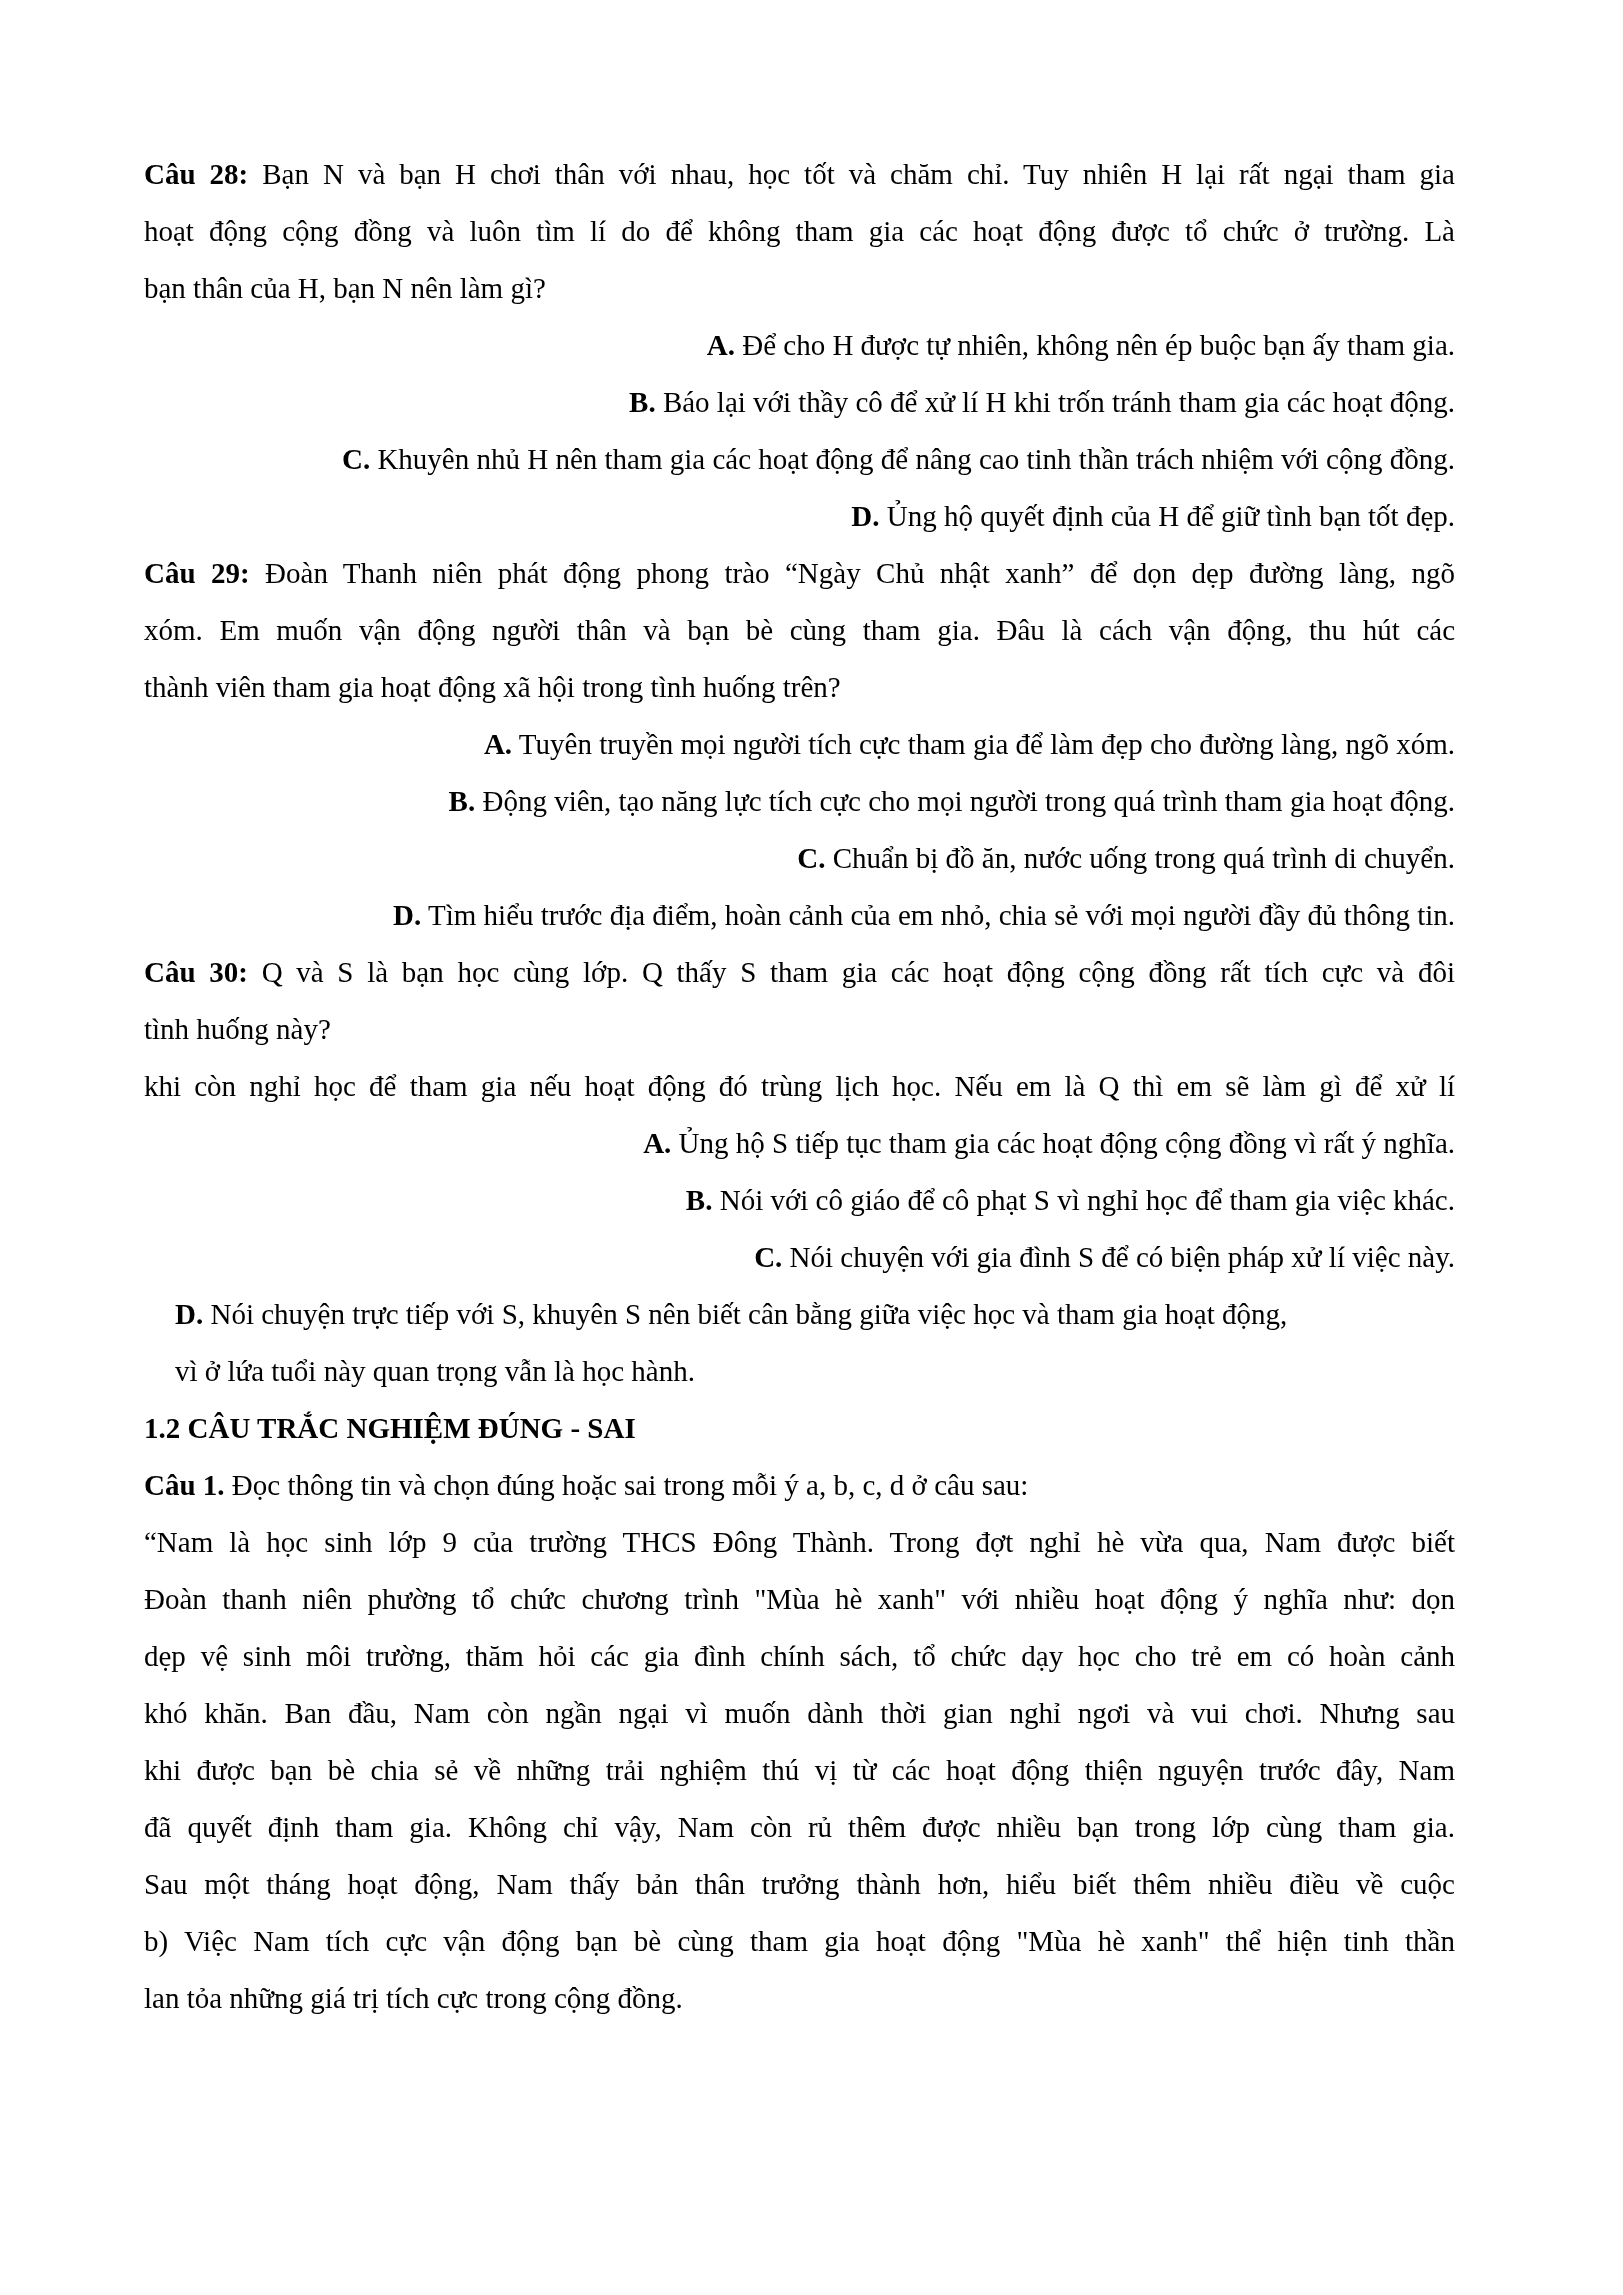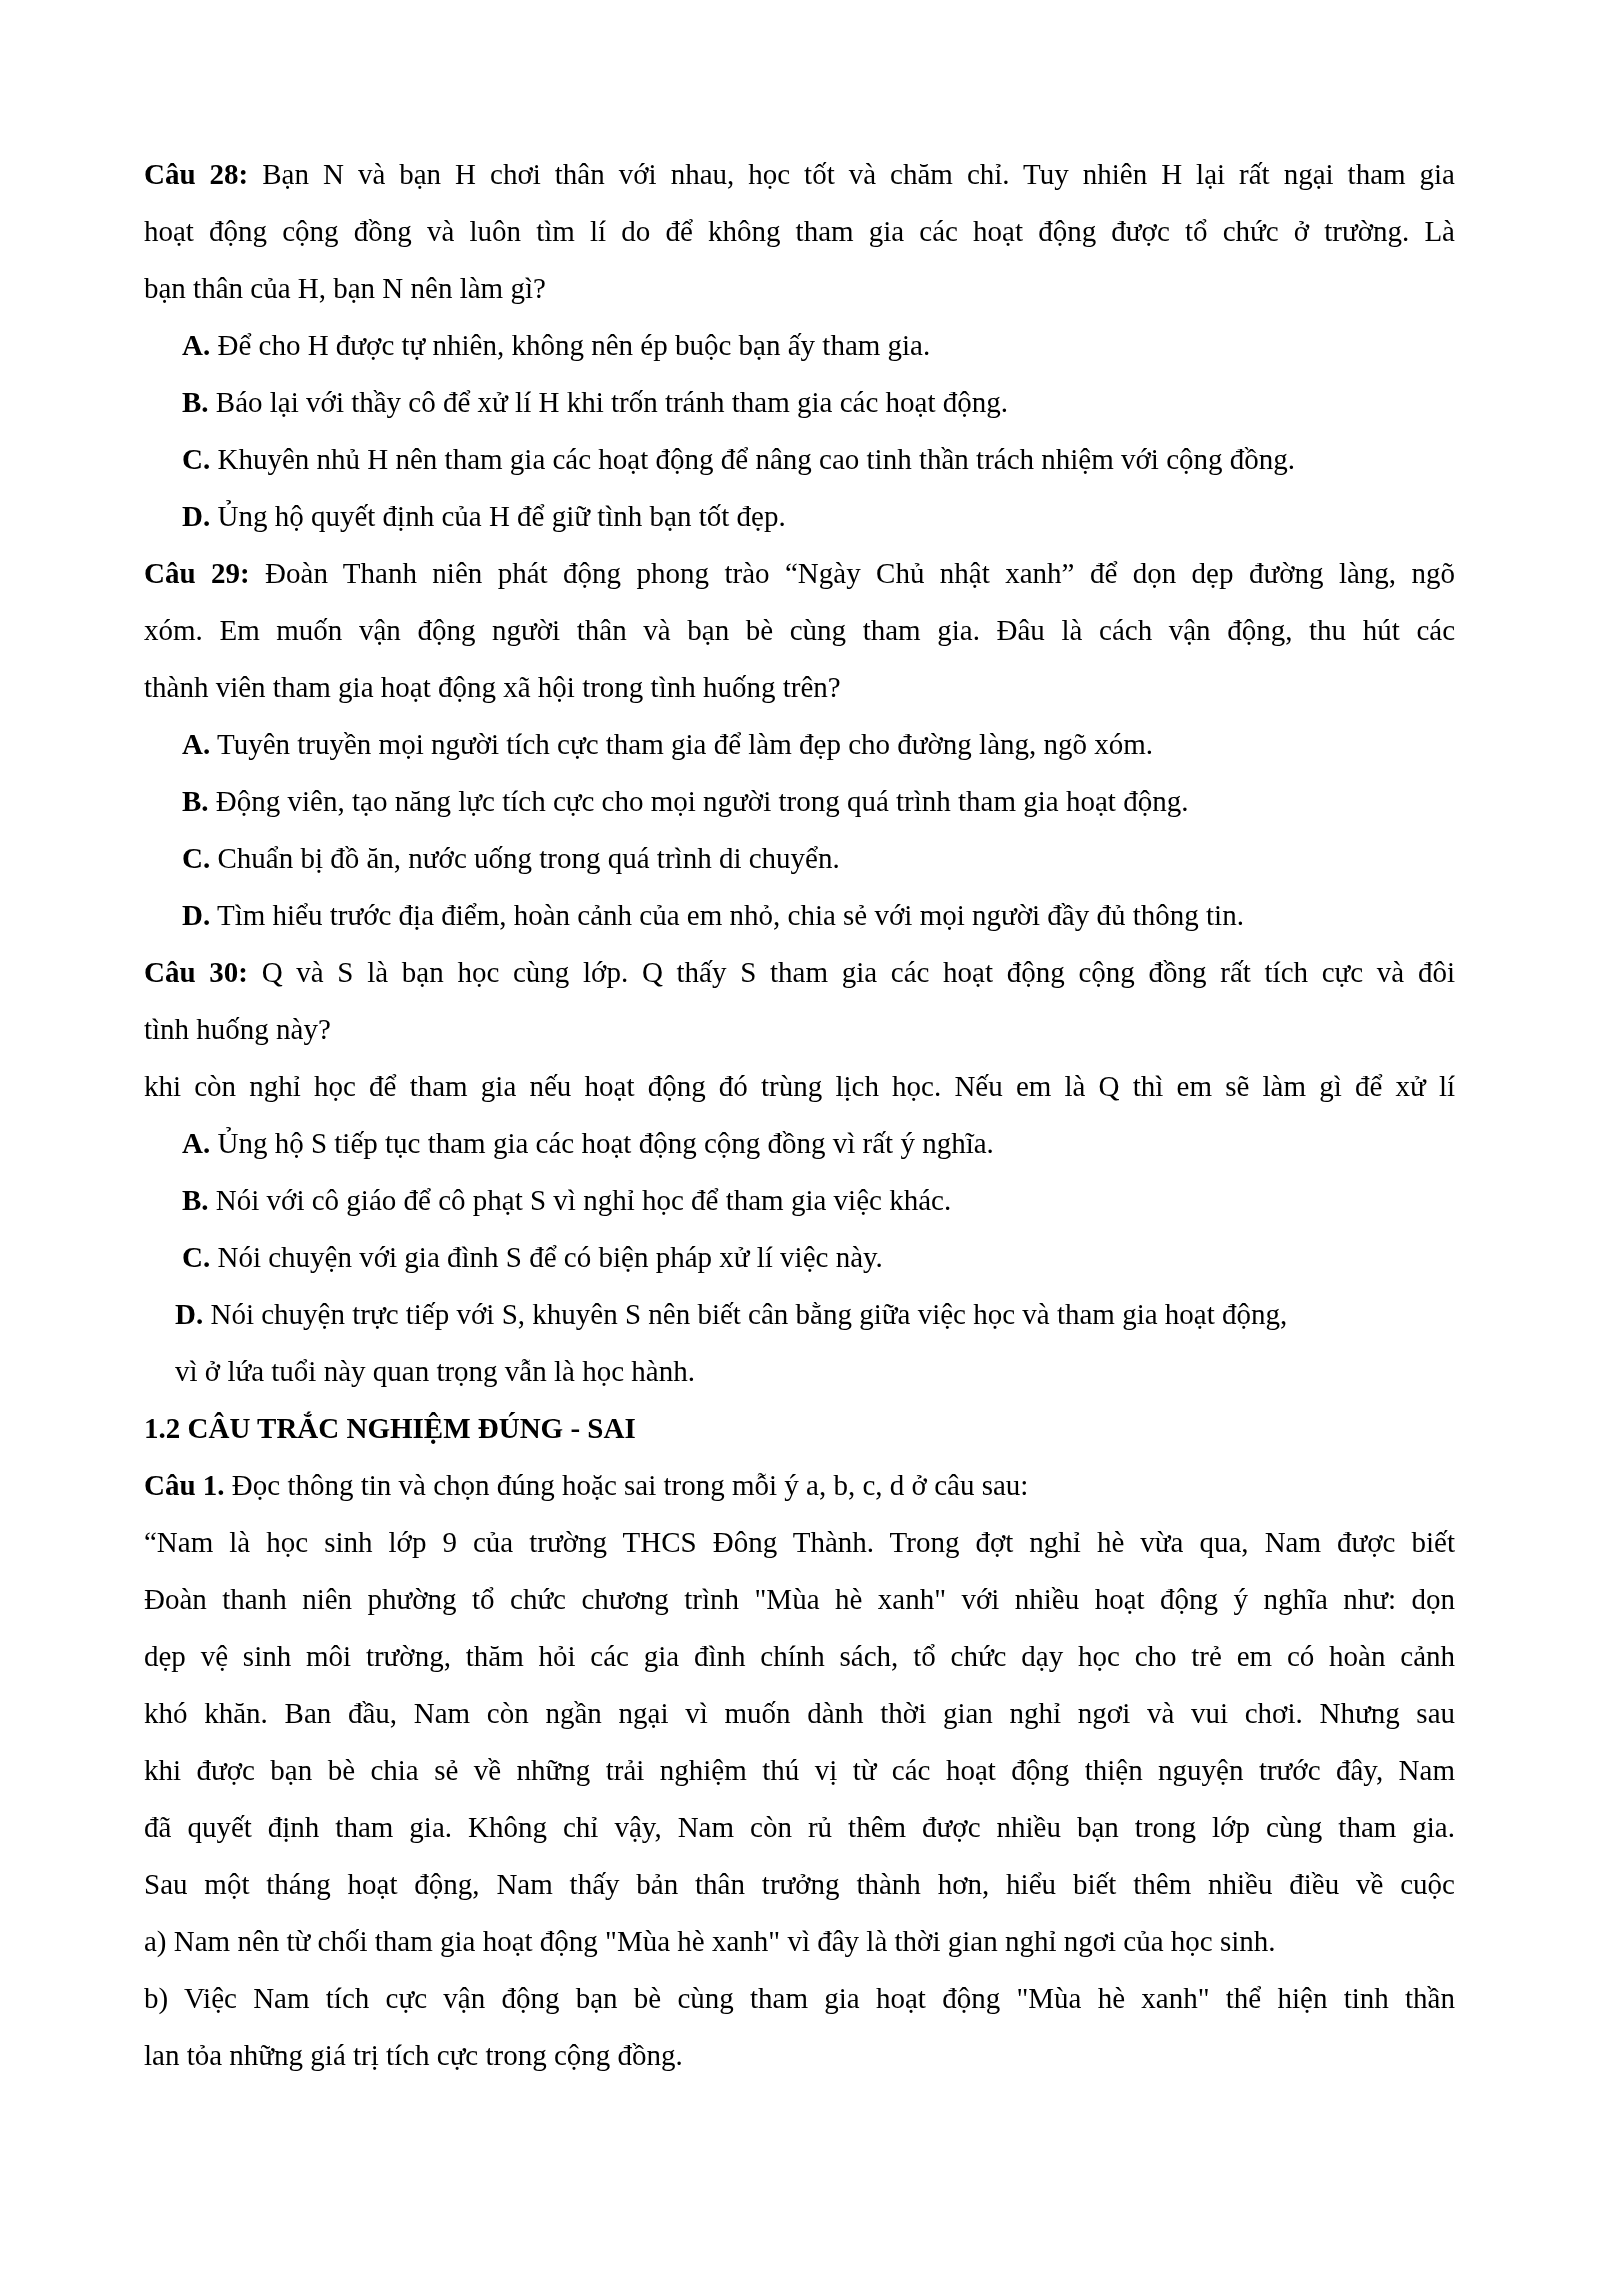--- a/index.html
+++ b/index.html
@@ -26,20 +26,21 @@
     line-height: 57px;
     height: 57px;
     white-space: nowrap;
   }
   .justify {
     text-align: justify;
     text-align-last: justify;
   }
   .opt {
     padding-left: 38px;
+    text-align: right;
   }
   .opt-d2 {
     padding-left: 31px;
   }
   b, .b {
     font-weight: bold;
   }
   .heading {
     font-weight: bold;
   }
@@ -88,21 +89,20 @@
     <div class="line"><b>Câu 1.</b> <span>Đọc thông tin và chọn đúng hoặc sai trong mỗi ý a, b, c, d ở câu sau:</span></div>
     <div>
       <div class="line justify">“Nam là học sinh lớp 9 của trường THCS Đông Thành. Trong đợt nghỉ hè vừa qua, Nam được biết</div>
       <div class="line justify">Đoàn thanh niên phường tổ chức chương trình "Mùa hè xanh" với nhiều hoạt động ý nghĩa như: dọn</div>
       <div class="line justify">dẹp vệ sinh môi trường, thăm hỏi các gia đình chính sách, tổ chức dạy học cho trẻ em có hoàn cảnh</div>
       <div class="line justify">khó khăn. Ban đầu, Nam còn ngần ngại vì muốn dành thời gian nghỉ ngơi và vui chơi. Nhưng sau</div>
       <div class="line justify">khi được bạn bè chia sẻ về những trải nghiệm thú vị từ các hoạt động thiện nguyện trước đây, Nam</div>
       <div class="line justify">đã quyết định tham gia. Không chỉ vậy, Nam còn rủ thêm được nhiều bạn trong lớp cùng tham gia.</div>
       <div class="line justify">Sau một tháng hoạt động, Nam thấy bản thân trưởng thành hơn, hiểu biết thêm nhiều điều về cuộc</div>
     </div>
-    <div class="line">a) Nam nên từ chối tham gia hoạt động "Mùa hè xanh" vì đây là thời gian nghỉ ngơi của học sinh.</div>
     <div>
       <div class="line justify">b) Việc Nam tích cực vận động bạn bè cùng tham gia hoạt động "Mùa hè xanh" thể hiện tinh thần</div>
       <div class="line">lan tỏa những giá trị tích cực trong cộng đồng.</div>
     </div>
   </div>
 
 </div>
 
 
 </body></html>

